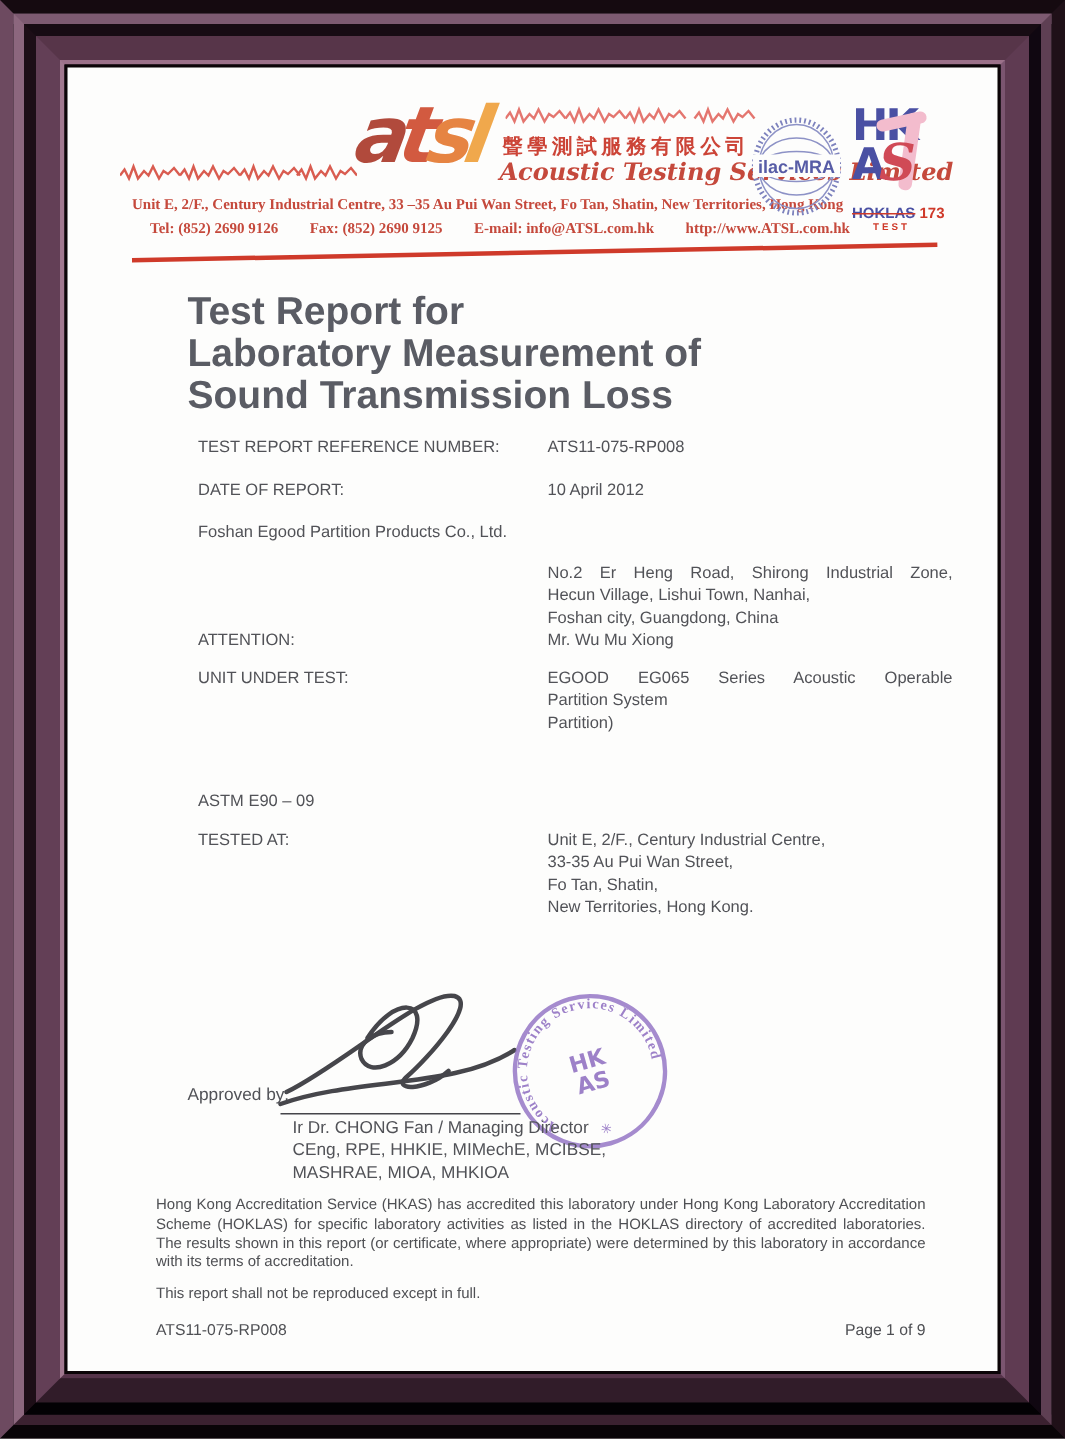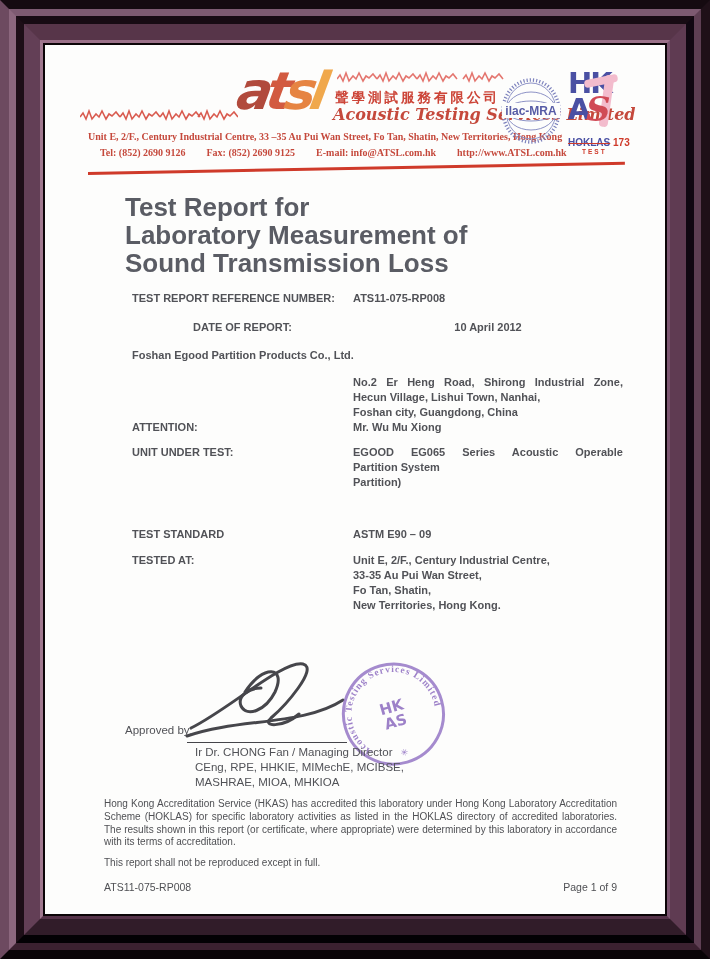--- a/index.html
+++ b/index.html
@@ -57,22 +57,22 @@
   .hoklas-row { margin-top:12px; font-weight:bold; font-size:10px; white-space:nowrap; }
   .hoklas-word { color:#4a50a3; text-decoration:line-through; text-decoration-color:#cf3a2a;margin-top:48px; }
   .hoklas-num  { color:#cf3a2a; }
   .hoklas-test { margin-top:0; margin-left:14px; color:#cf3a2a; font-size:6.5px; letter-spacing:2px; font-weight:bold; }
 
   
   .title { position:absolute; left:80px; top:148px; font-size:26px; font-weight:bold;
            line-height:28px; color:#5a5c64; }
 
   
-  .frow  { position:absolute; left:87px; display:flex; font-size:11px; font-weight:bold;
-           color:#515257; line-height:15px; }
+  .frow  { position:absolute; left:87px; display:flex; font-size:11px; font-weight:normal;
+           color:#515257; line-height:15px;gap:12px; }
   .frow .lab { width:221px; }
   .frow .val { width:270px; }
   .jl { text-align:justify; text-align-last:justify; }
 
   
   .approved-by { position:absolute; left:80px; top:679px; font-size:11.5px; color:#515257; }
   .sig { position:absolute; left:138px; top:603px; }
   .sig-line { position:absolute; left:142px; top:697px; width:160px; border-top:1.5px solid #45454a; }
   .sig-names { position:absolute; left:150px; top:700px; font-size:11.5px; font-weight:normal;
                color:#515257; line-height:15px; }
@@ -172,21 +172,21 @@
           <div>Laboratory Measurement of</div>
           <div>Sound Transmission Loss</div>
         </div>
 
         <div class="frow" style="top:246px;">
           <div class="lab">TEST REPORT REFERENCE NUMBER:</div>
           <div class="val">
                     <div>ATS11-075-RP008</div>
                   </div>
         </div>
-        <div class="frow" style="top:275px;text-align:center;">
+        <div class="frow" style="top:275px;">
           <div class="lab">DATE OF REPORT:</div>
           <div class="val">
                     <div>10 April 2012</div>
                   </div>
         </div>
         <div class="frow" style="top:303px;">
           <div class="val">
                     <div>Foshan Egood Partition Products Co., Ltd.</div>
                   </div>
         </div>
@@ -206,21 +206,20 @@
         </div>
         <div class="frow" style="top:400px;">
           <div class="lab">UNIT UNDER TEST:</div>
           <div class="val">
             <div class="jl">EGOOD EG065 Series Acoustic Operable</div>
             <div>Partition System</div>
             <div>Partition)</div>
           </div>
         </div>
         <div class="frow" style="top:482px;">
-          <div class="lab">TEST STANDARD</div>
           <div class="val">
                     <div>ASTM E90 – 09</div>
                   </div>
         </div>
         <div class="frow" style="top:508px;">
           <div class="lab">TESTED AT:</div>
           <div class="val">
             <div>Unit E, 2/F., Century Industrial Centre,</div>
             <div>33-35 Au Pui Wan Street,</div>
             <div>Fo Tan, Shatin,</div>

